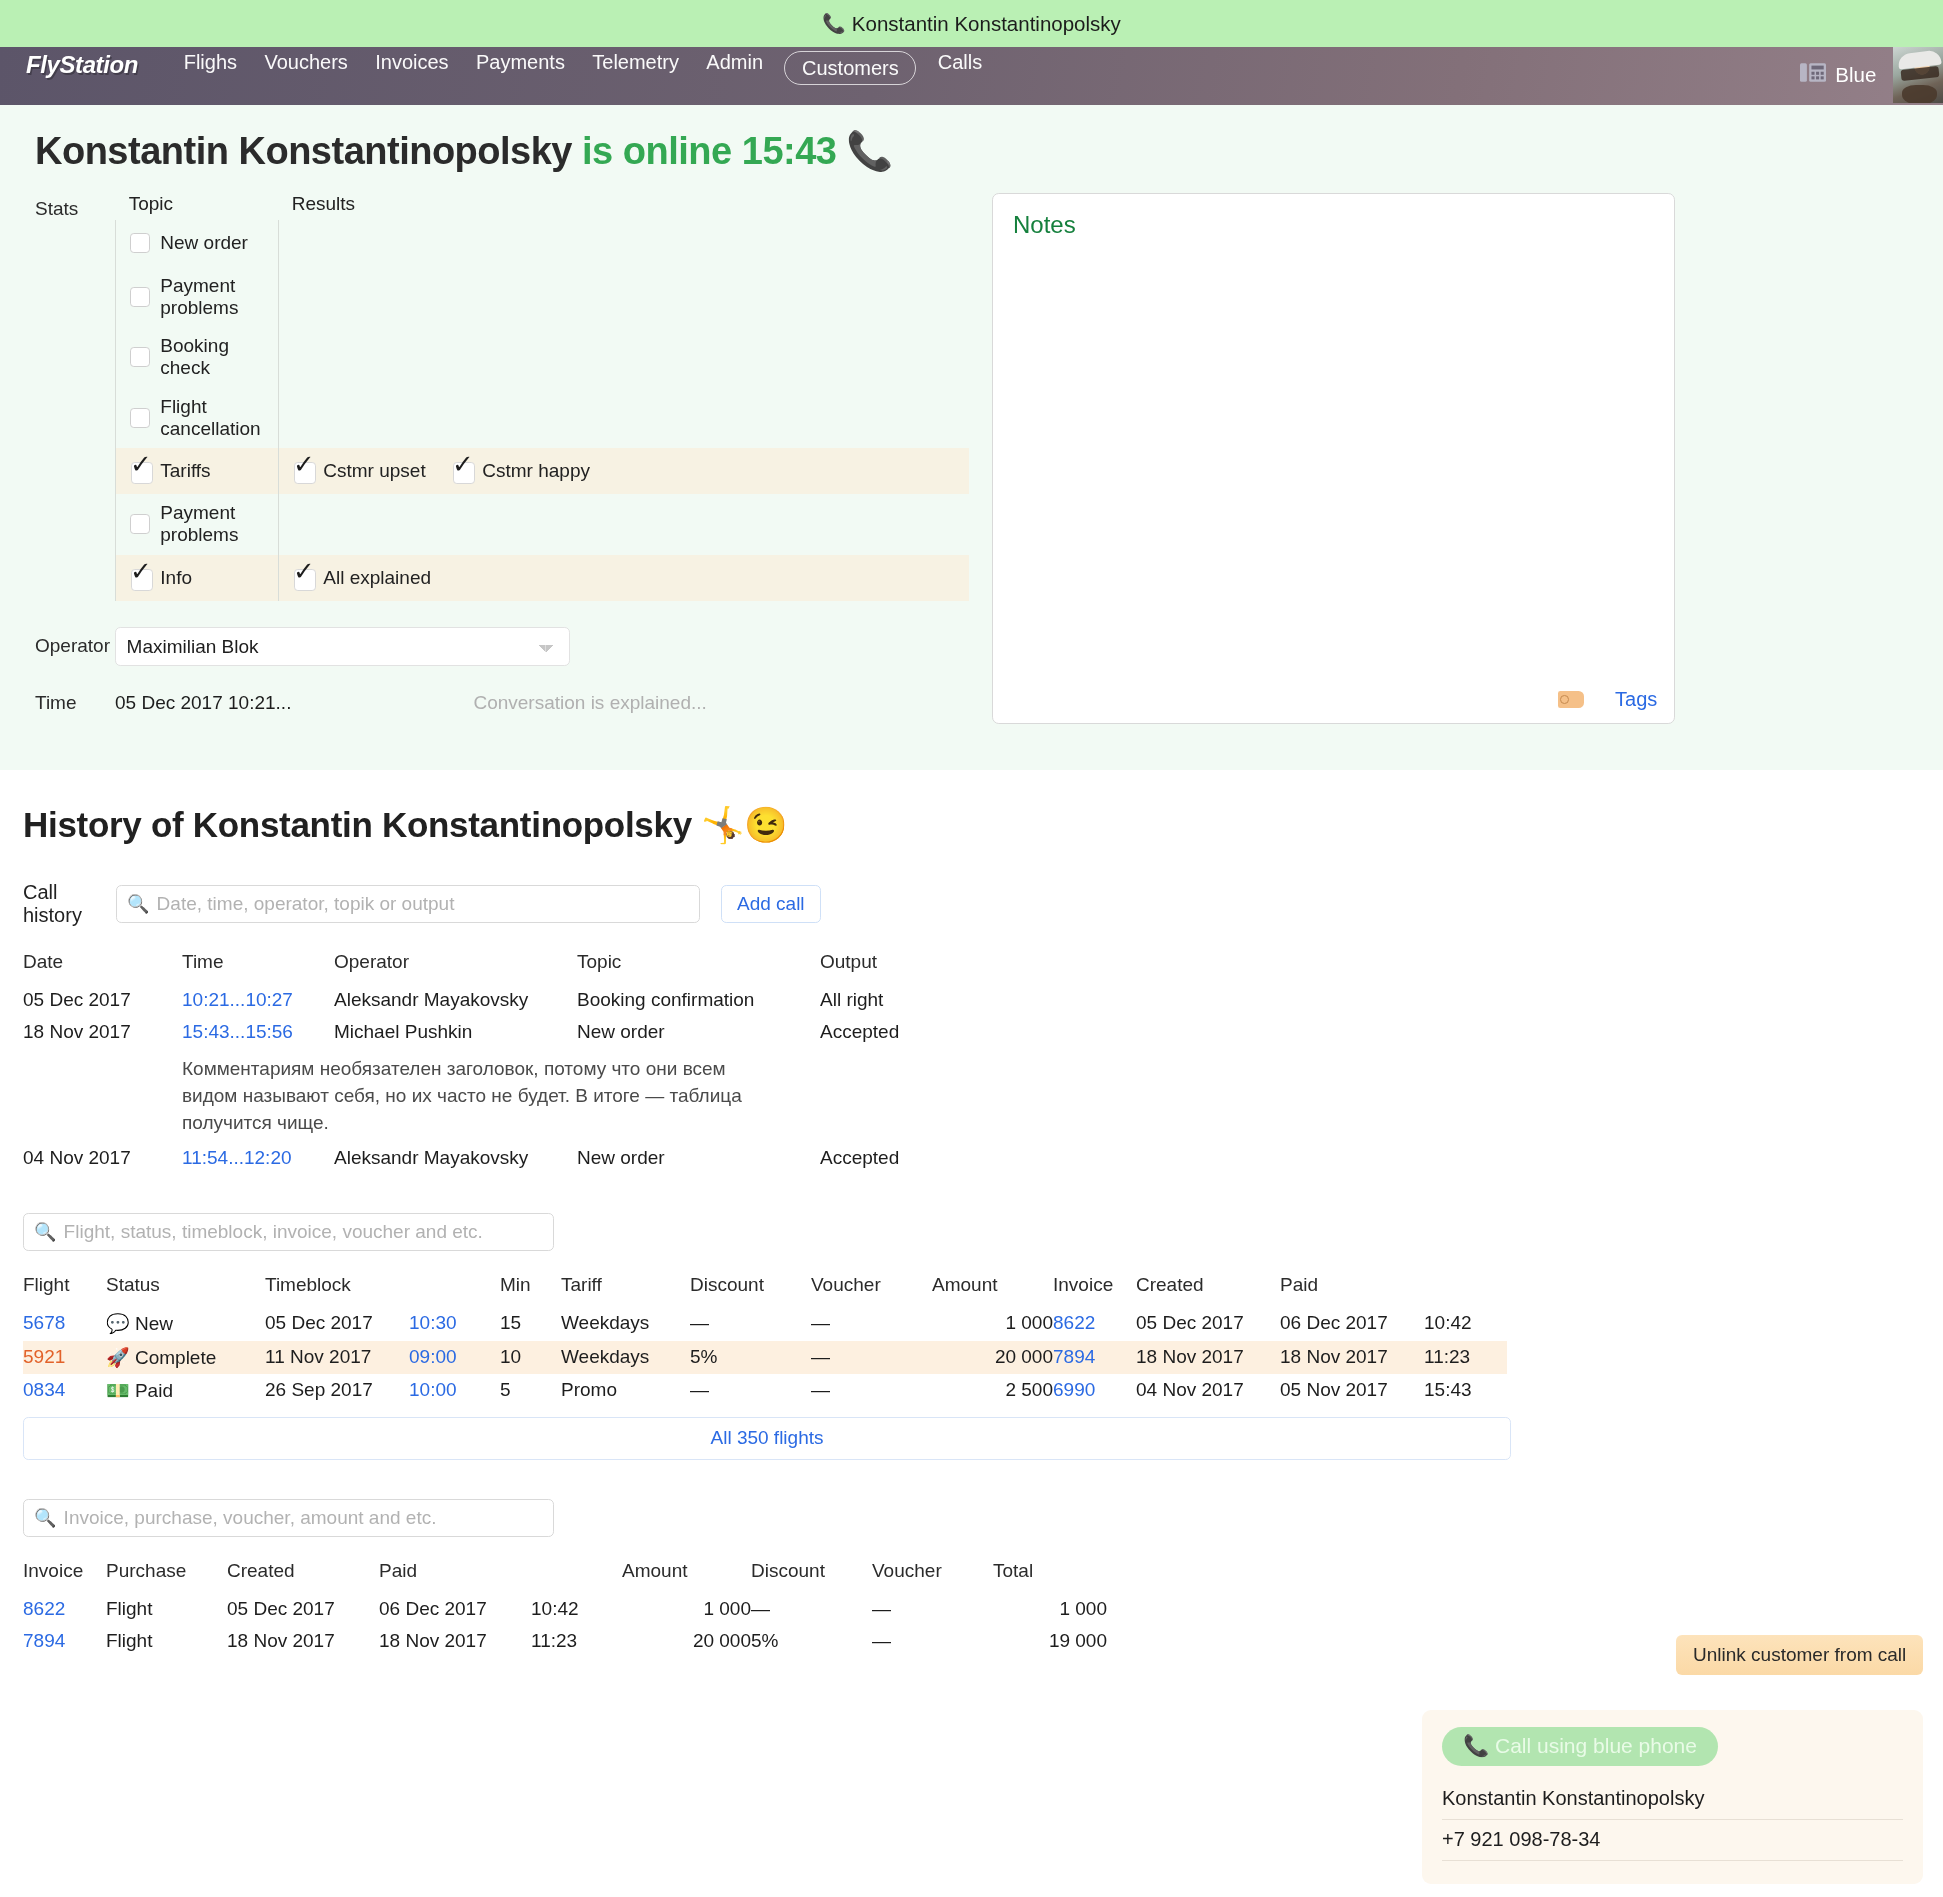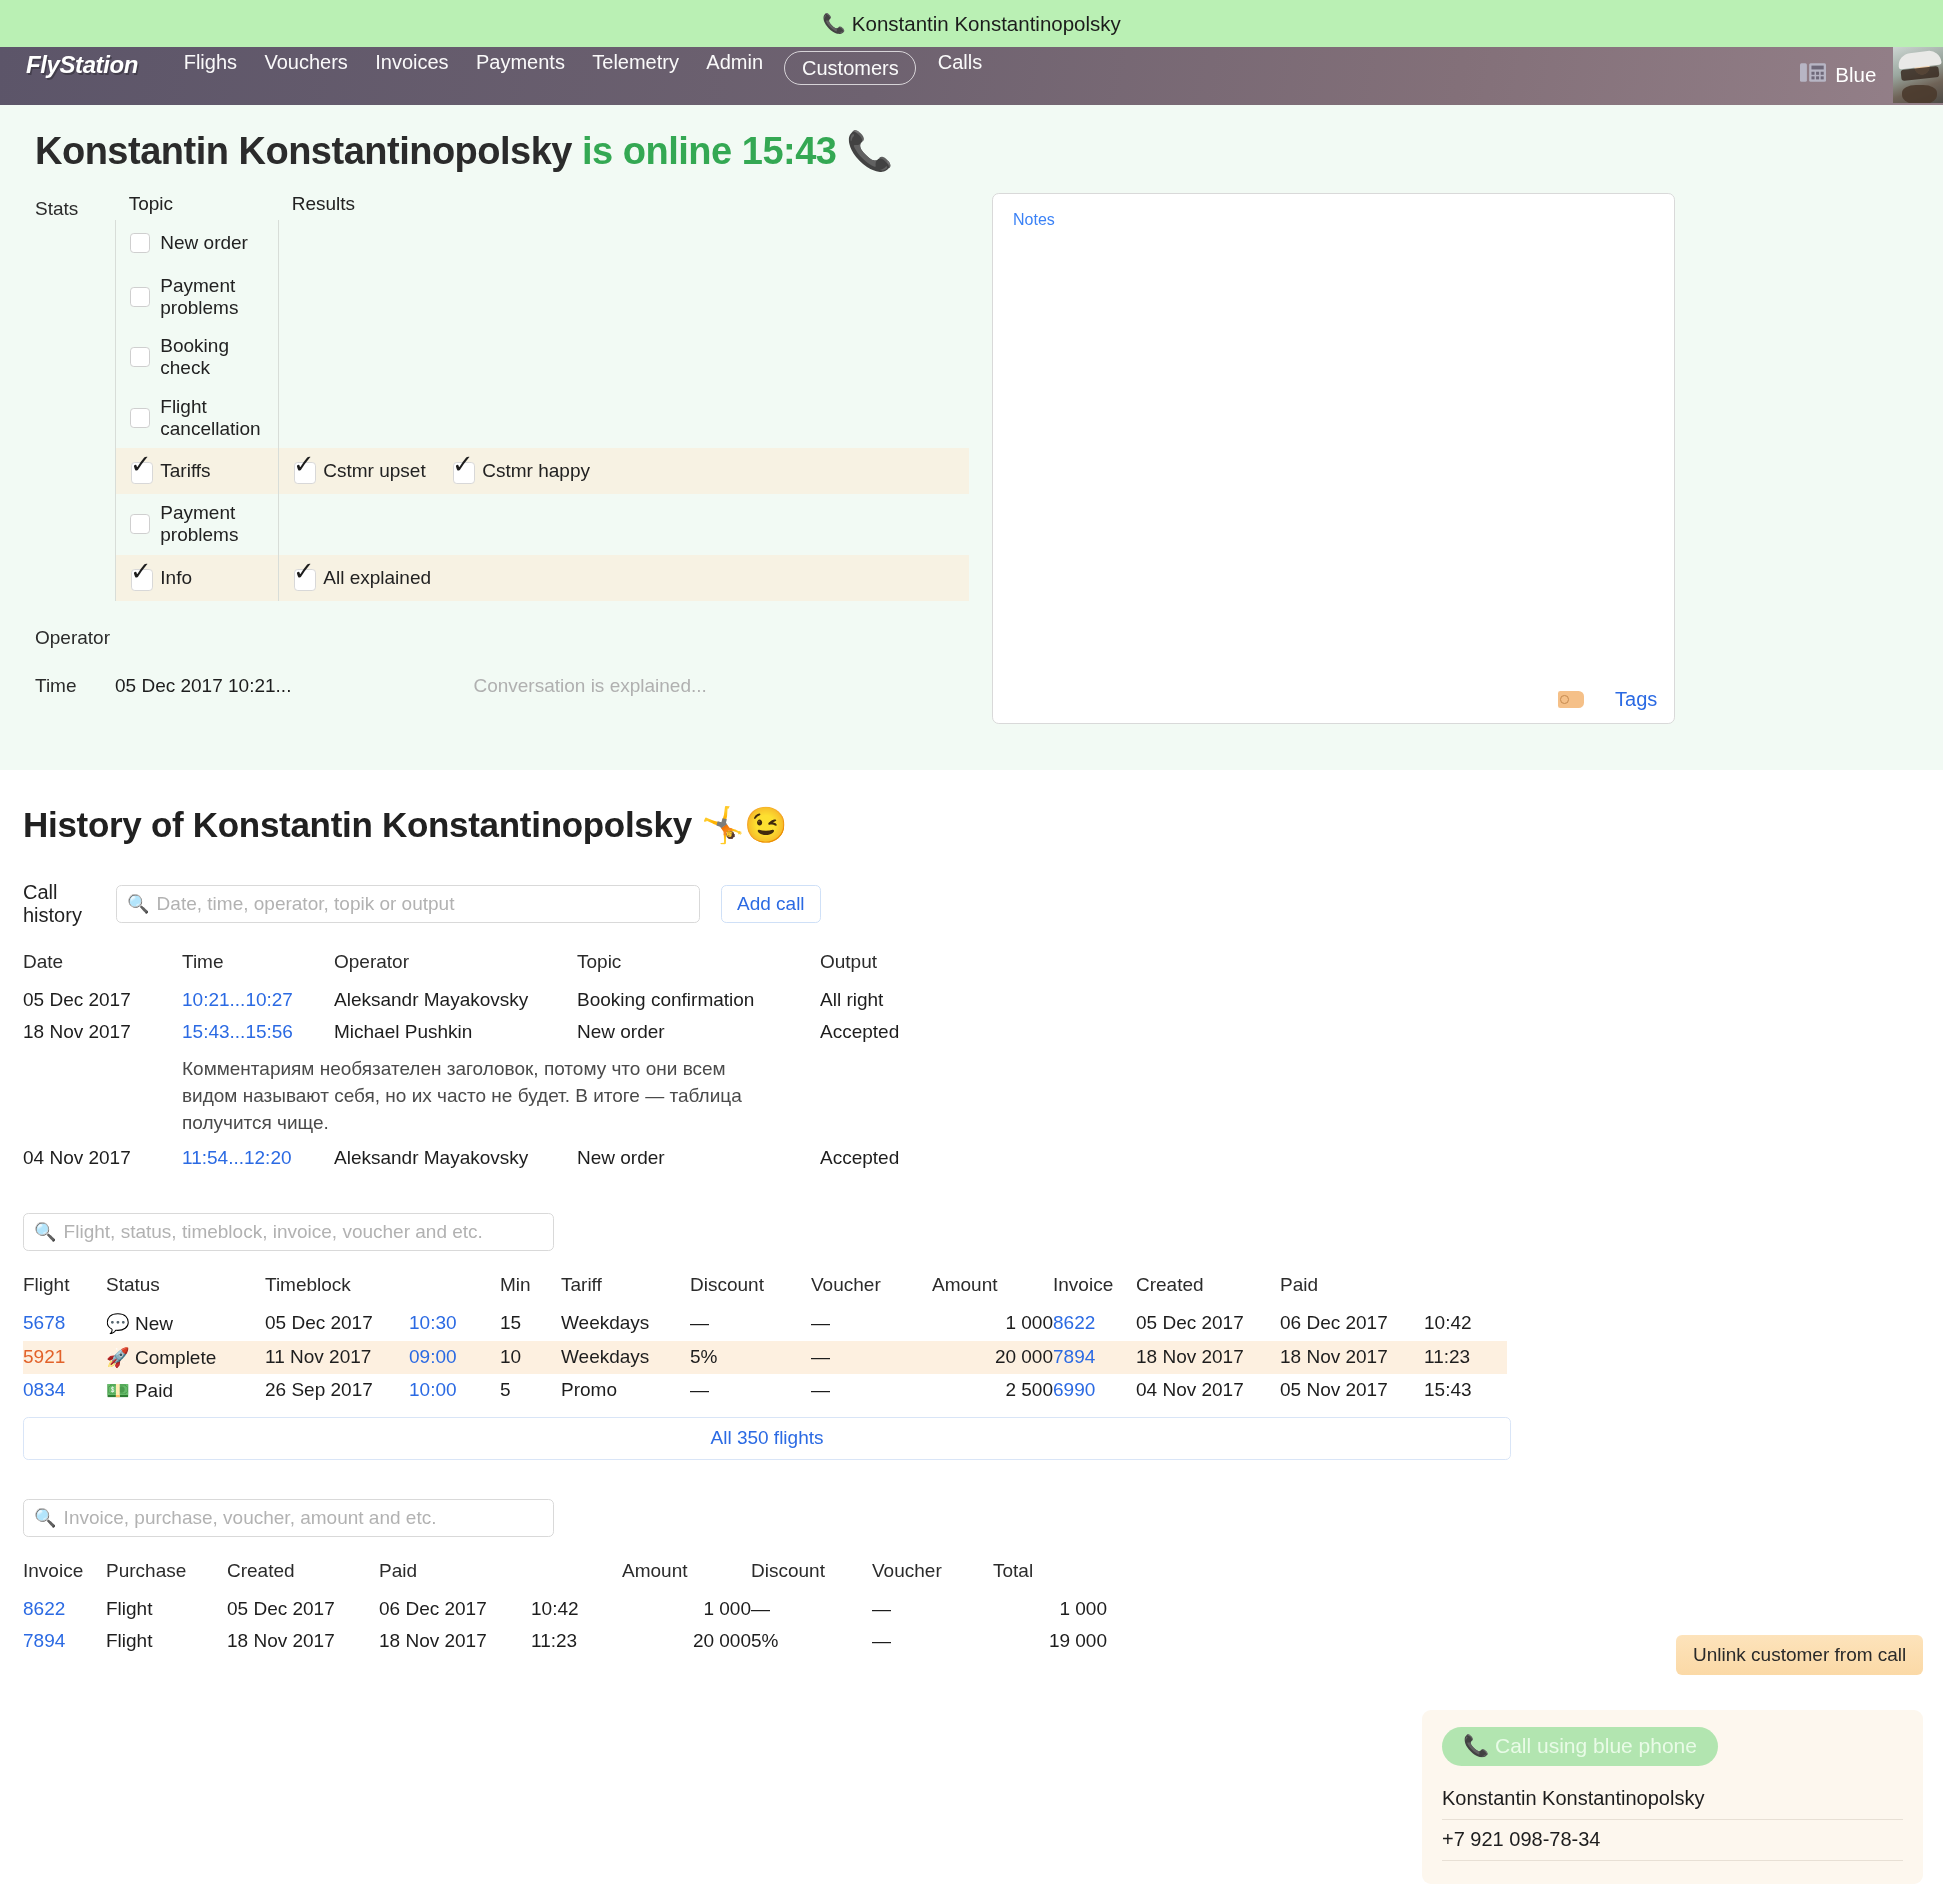--- a/index.html
+++ b/index.html
@@ -121,21 +121,21 @@
     background-size:7.6px 7.6px, 7.6px 7.6px;
     background-repeat:no-repeat;
   }
   .timeval { font-size:19px; color:#1d1d1d; }
   .recording { color:#b0b0b0; font-size:19px; margin-left:182px; }
 
   .notes {
     height:531px; border:0.8px solid #d9d9d9; border-radius:6.8px;
     background:#fff; position:relative; padding:16.7px 20px; width:683px;
   }
-  .notes .ph { color:#3b82f6; font-size:16px; }
+  .notes .ph { color:#15803d; font-size:24px; }
   .tags-link {
     position:absolute; right:16.7px; bottom:12px;
     color:#2b6ae3; font-size:20px; text-decoration:none; display:flex; align-items:center;gap:28px;
   }
   .tagicon {
     width:26px; height:16.7px; background:#f5c088; border-radius:2.3px 5.3px 5.3px 2.3px;
     margin-right:3px; position:relative; display:inline-block;
   }
   .tagicon::after {
     content:""; position:absolute; left:2.3px; top:3.8px; width:6.8px; height:6.8px;
@@ -332,20 +332,21 @@
                   <span>All explained</span>
                 </span>
               </div>
             </div>
           </div>
       </div>
 
 
       <div class="frow">
         <div class="flbl">Operator</div>
+        <select class="operator" id="operator-select"><option>Maximilian Blok</option><option>Aleksandr Mayakovsky</option><option>Michael Pushkin</option></select>
       </div>
 
       <div class="frow">
         <div class="flbl">Time</div>
         <div class="timeval">05 Dec 2017   10:21...</div>
         <div class="recording">Conversation is explained...</div>
       </div>
     </div>
 
     <div class="right-col">

